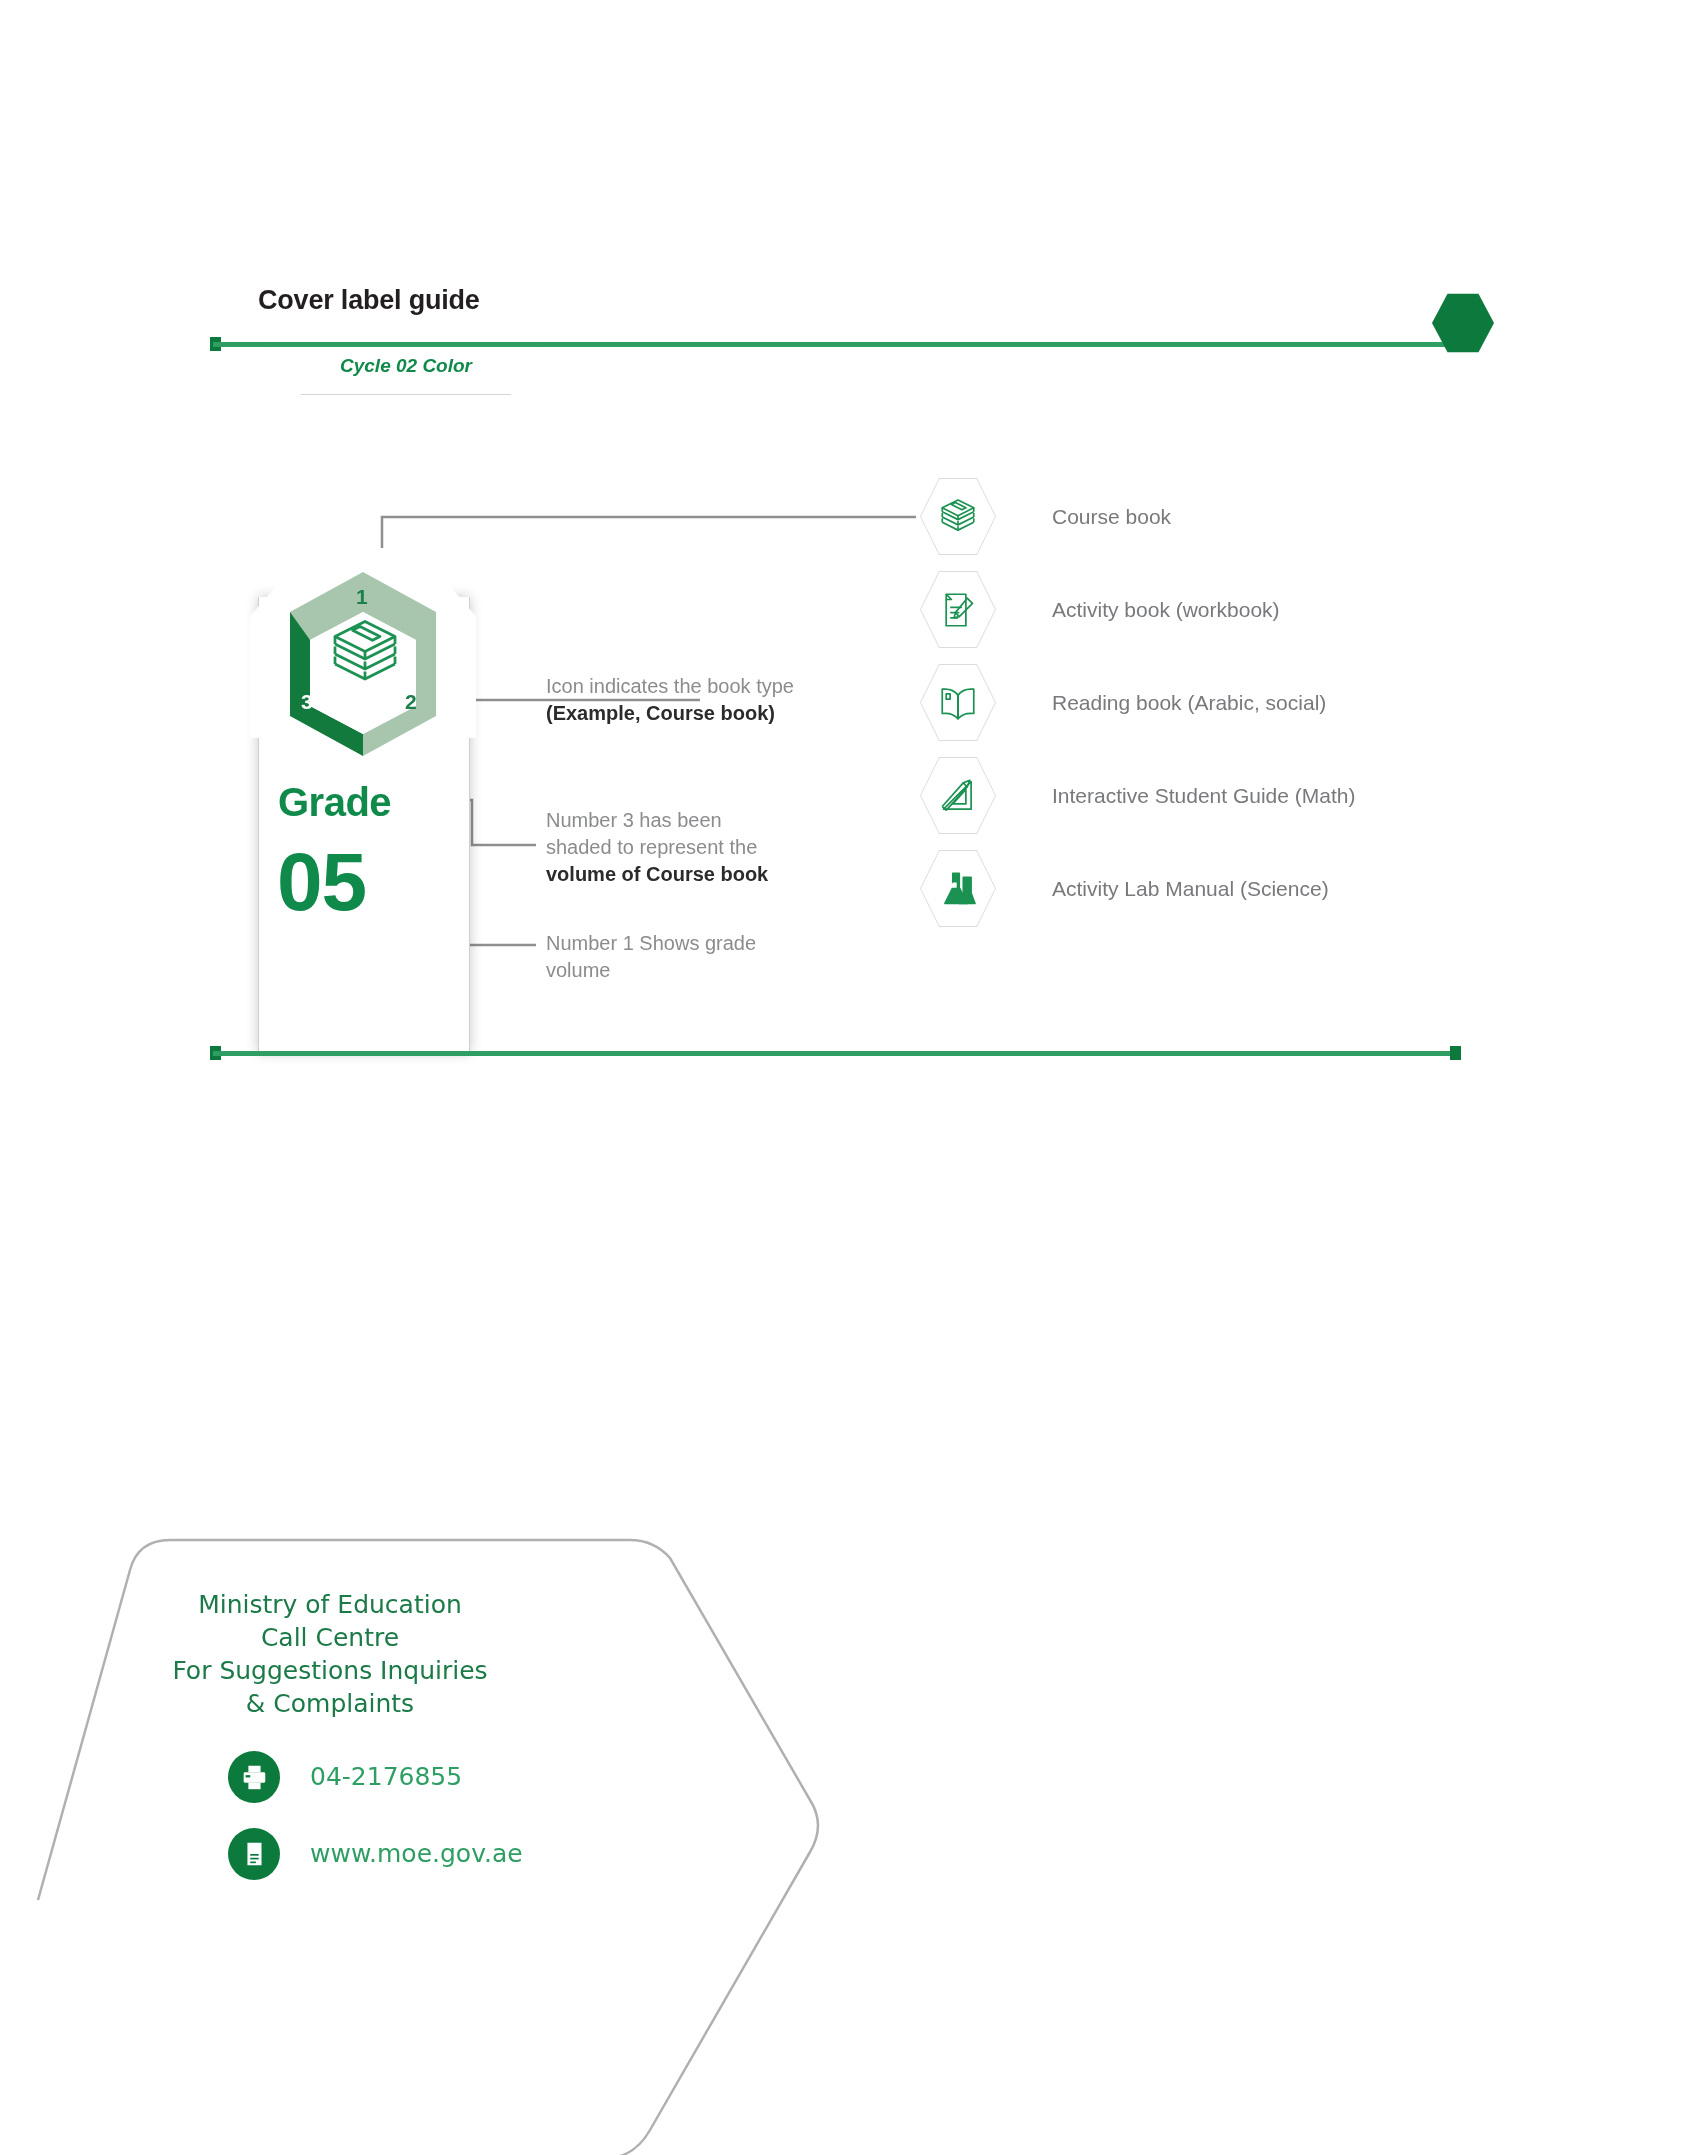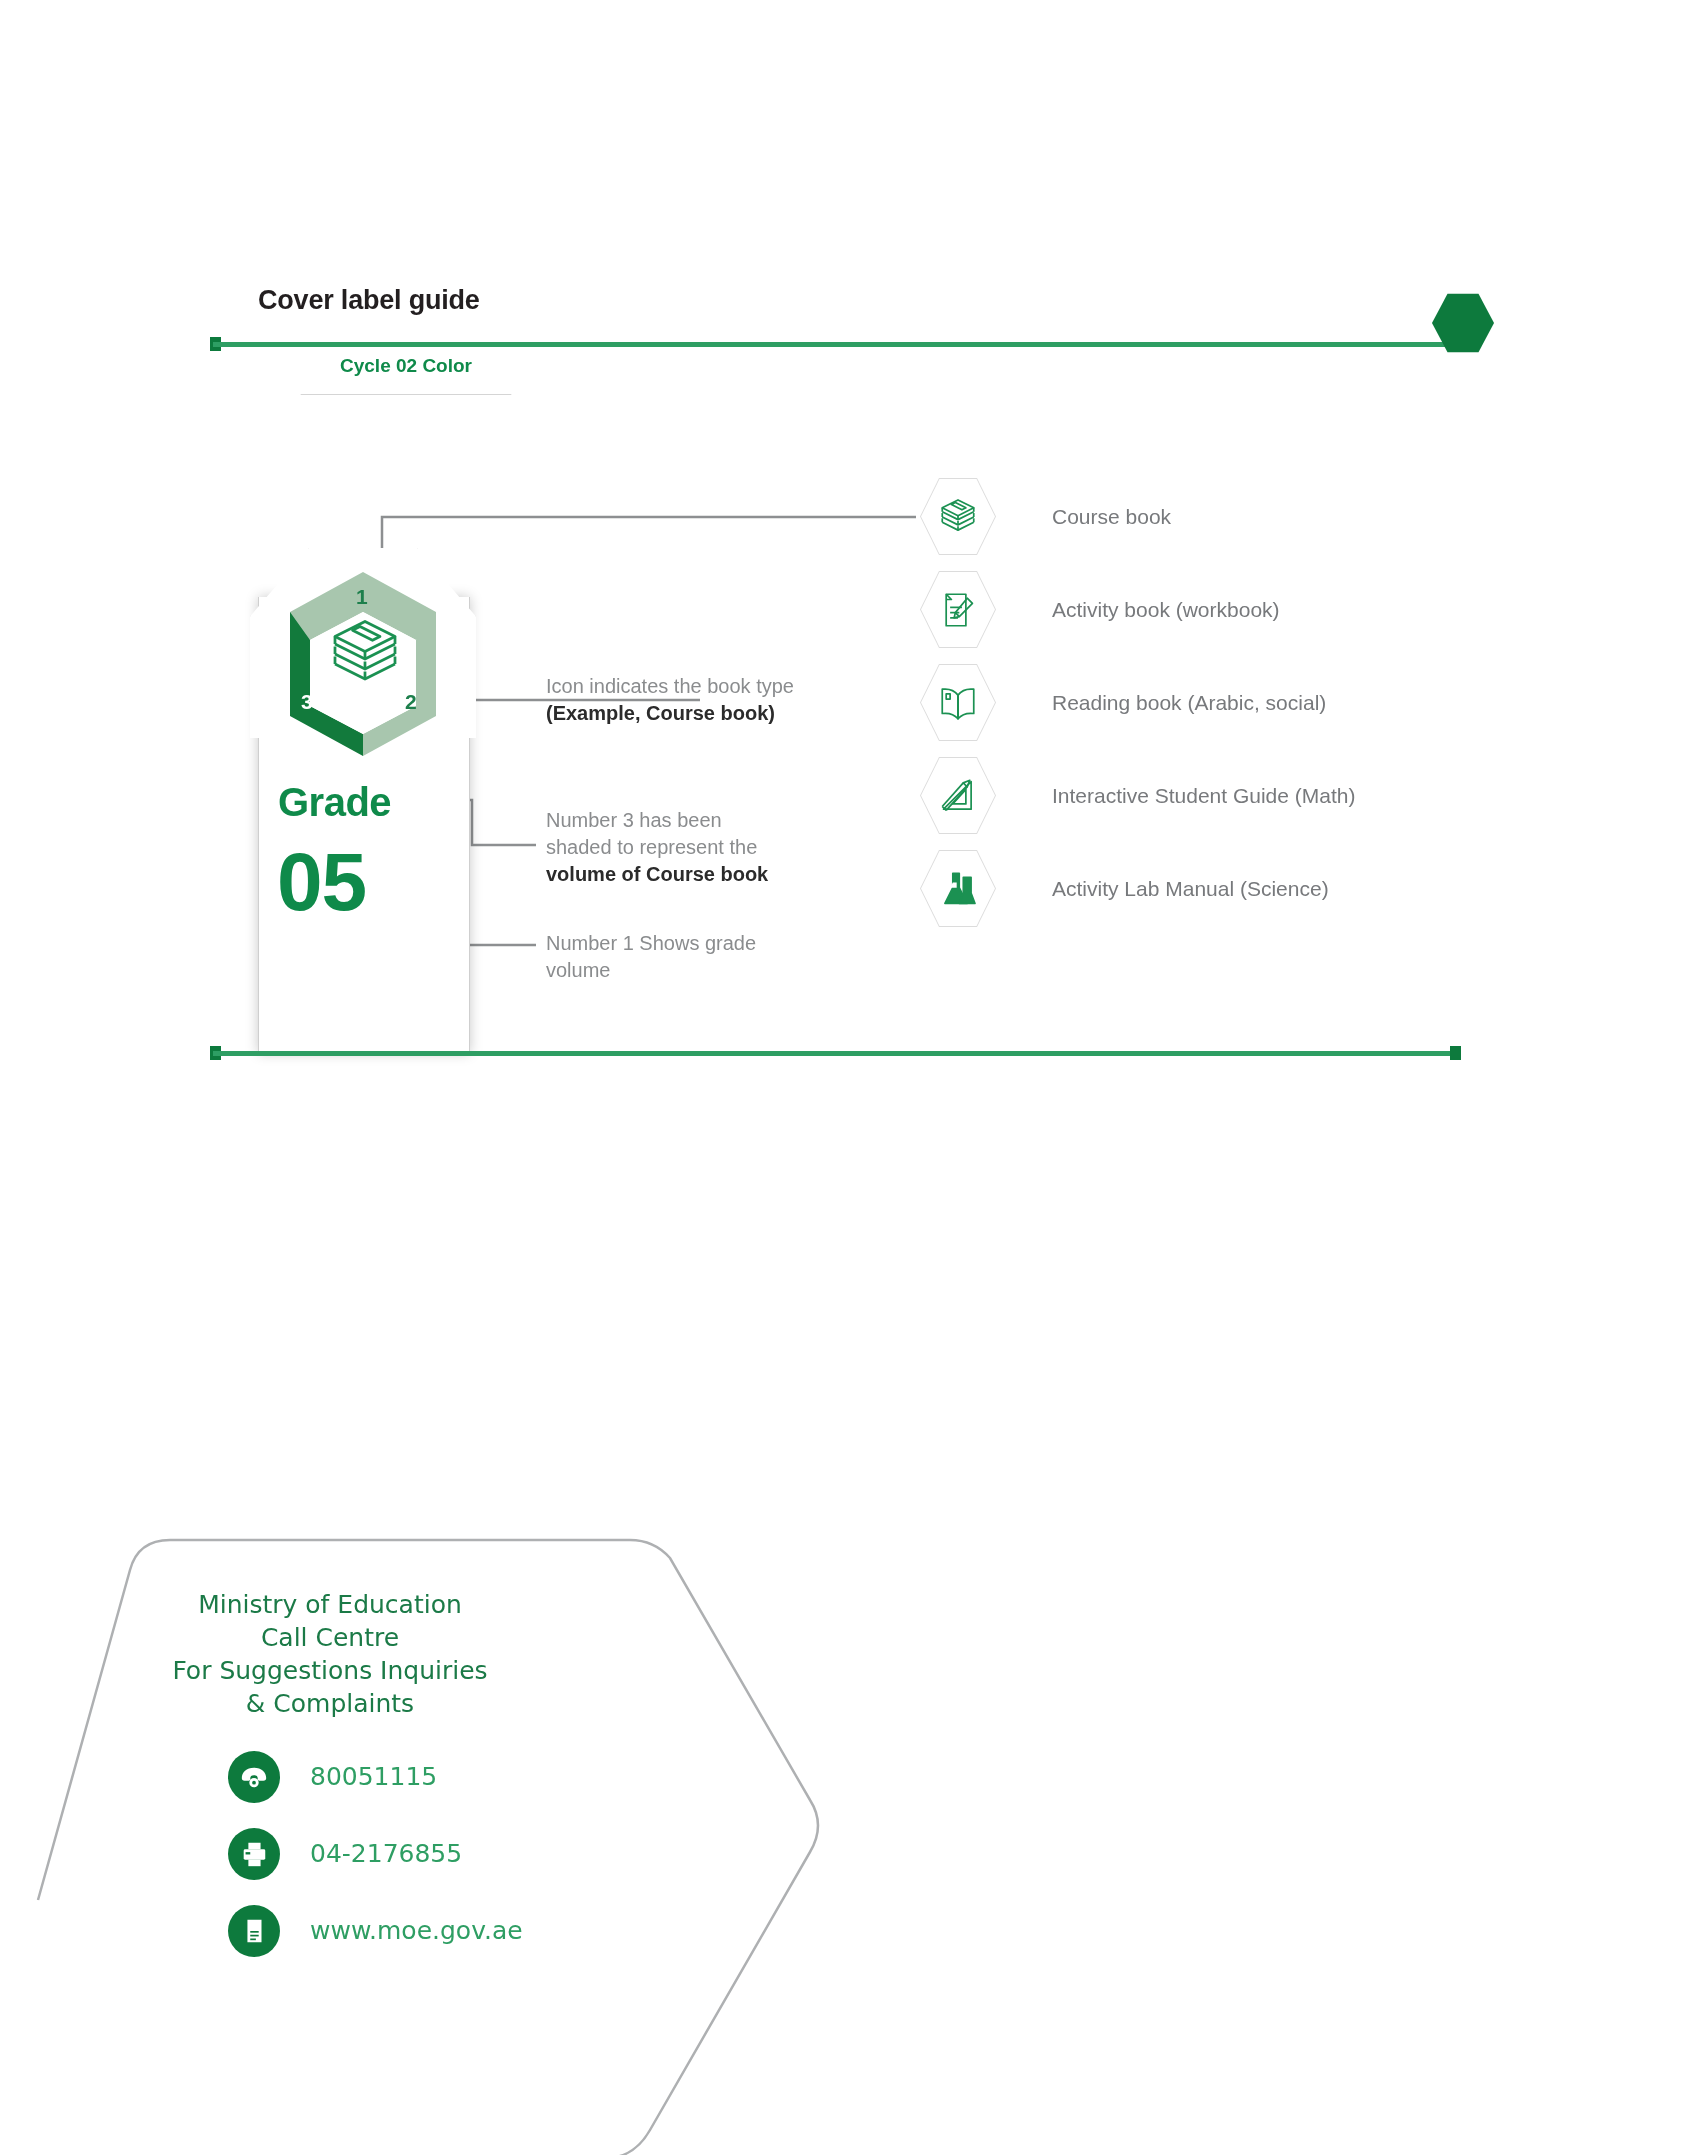--- a/index.html
+++ b/index.html
@@ -33,21 +33,21 @@
   .cycle-tab {
     position:absolute; left:268px; top:347px;
     width:276px; height:47px;
     background:#ffffff;
     border-bottom:1px solid #d5d5d5;
     clip-path:polygon(0% 0%, 100% 0%, 88% 100%, 12% 100%);
     box-shadow:0 2px 3px rgba(0,0,0,0.12);
   }
   .cycle-tab-label {
     position:absolute; left:268px; top:355px; width:276px;
-    text-align:center; font-size:19px; font-weight:bold; color:#0f8a4a;
+    text-align:center; font-size:19px; font-weight:bold; color:#0f8a4a;font-style:italic;
   }
 
   
   .card {
     position:absolute; left:258px; top:597px;
     width:210px; height:455px;
     background:#ffffff;
     border:1px solid #cfcfcf; border-top:none;
     box-shadow:0 0 12px rgba(0,0,0,0.22);
   }
@@ -321,30 +321,20 @@
 
   <div class="footer-head">
     <div>Ministry of Education</div>
     <div>Call Centre</div>
     <div>For Suggestions  Inquiries</div>
     <div>&amp; Complaints</div>
   </div>
 
   <div class="contact-list">
 
-    <div class="contact-row">
-      <div class="contact-badge">
-        <svg width="30" height="30" viewBox="0 0 32 32">
-          <path d="M16 6 C8 6 3 11 3 17 C3 19 4 20 6 20 L10 20 C11 20 12 19 12 18 C12 15 13 14 16 14 C19 14 20 15 20 18 C20 19 21 20 22 20 L26 20 C28 20 29 19 29 17 C29 11 24 6 16 6 Z" fill="#ffffff"></path>
-          <circle cx="16" cy="22" r="5" fill="#ffffff"></circle>
-          <circle cx="16" cy="22" r="2" fill="#0d7a3d"></circle>
-        </svg>
-      </div>
-      <div class="contact-text">80051115</div>
-    </div>
 
     <div class="contact-row">
       <div class="contact-badge">
         <svg width="30" height="30" viewBox="0 0 32 32">
           <rect x="10" y="4" width="13" height="7" fill="#ffffff"></rect>
           <rect x="5" y="11" width="23" height="11" rx="1.5" fill="#ffffff"></rect>
           <rect x="7" y="14" width="5" height="2.5" fill="#0d7a3d"></rect>
           <rect x="10" y="22" width="13" height="7" fill="#ffffff"></rect>
         </svg>
       </div>

